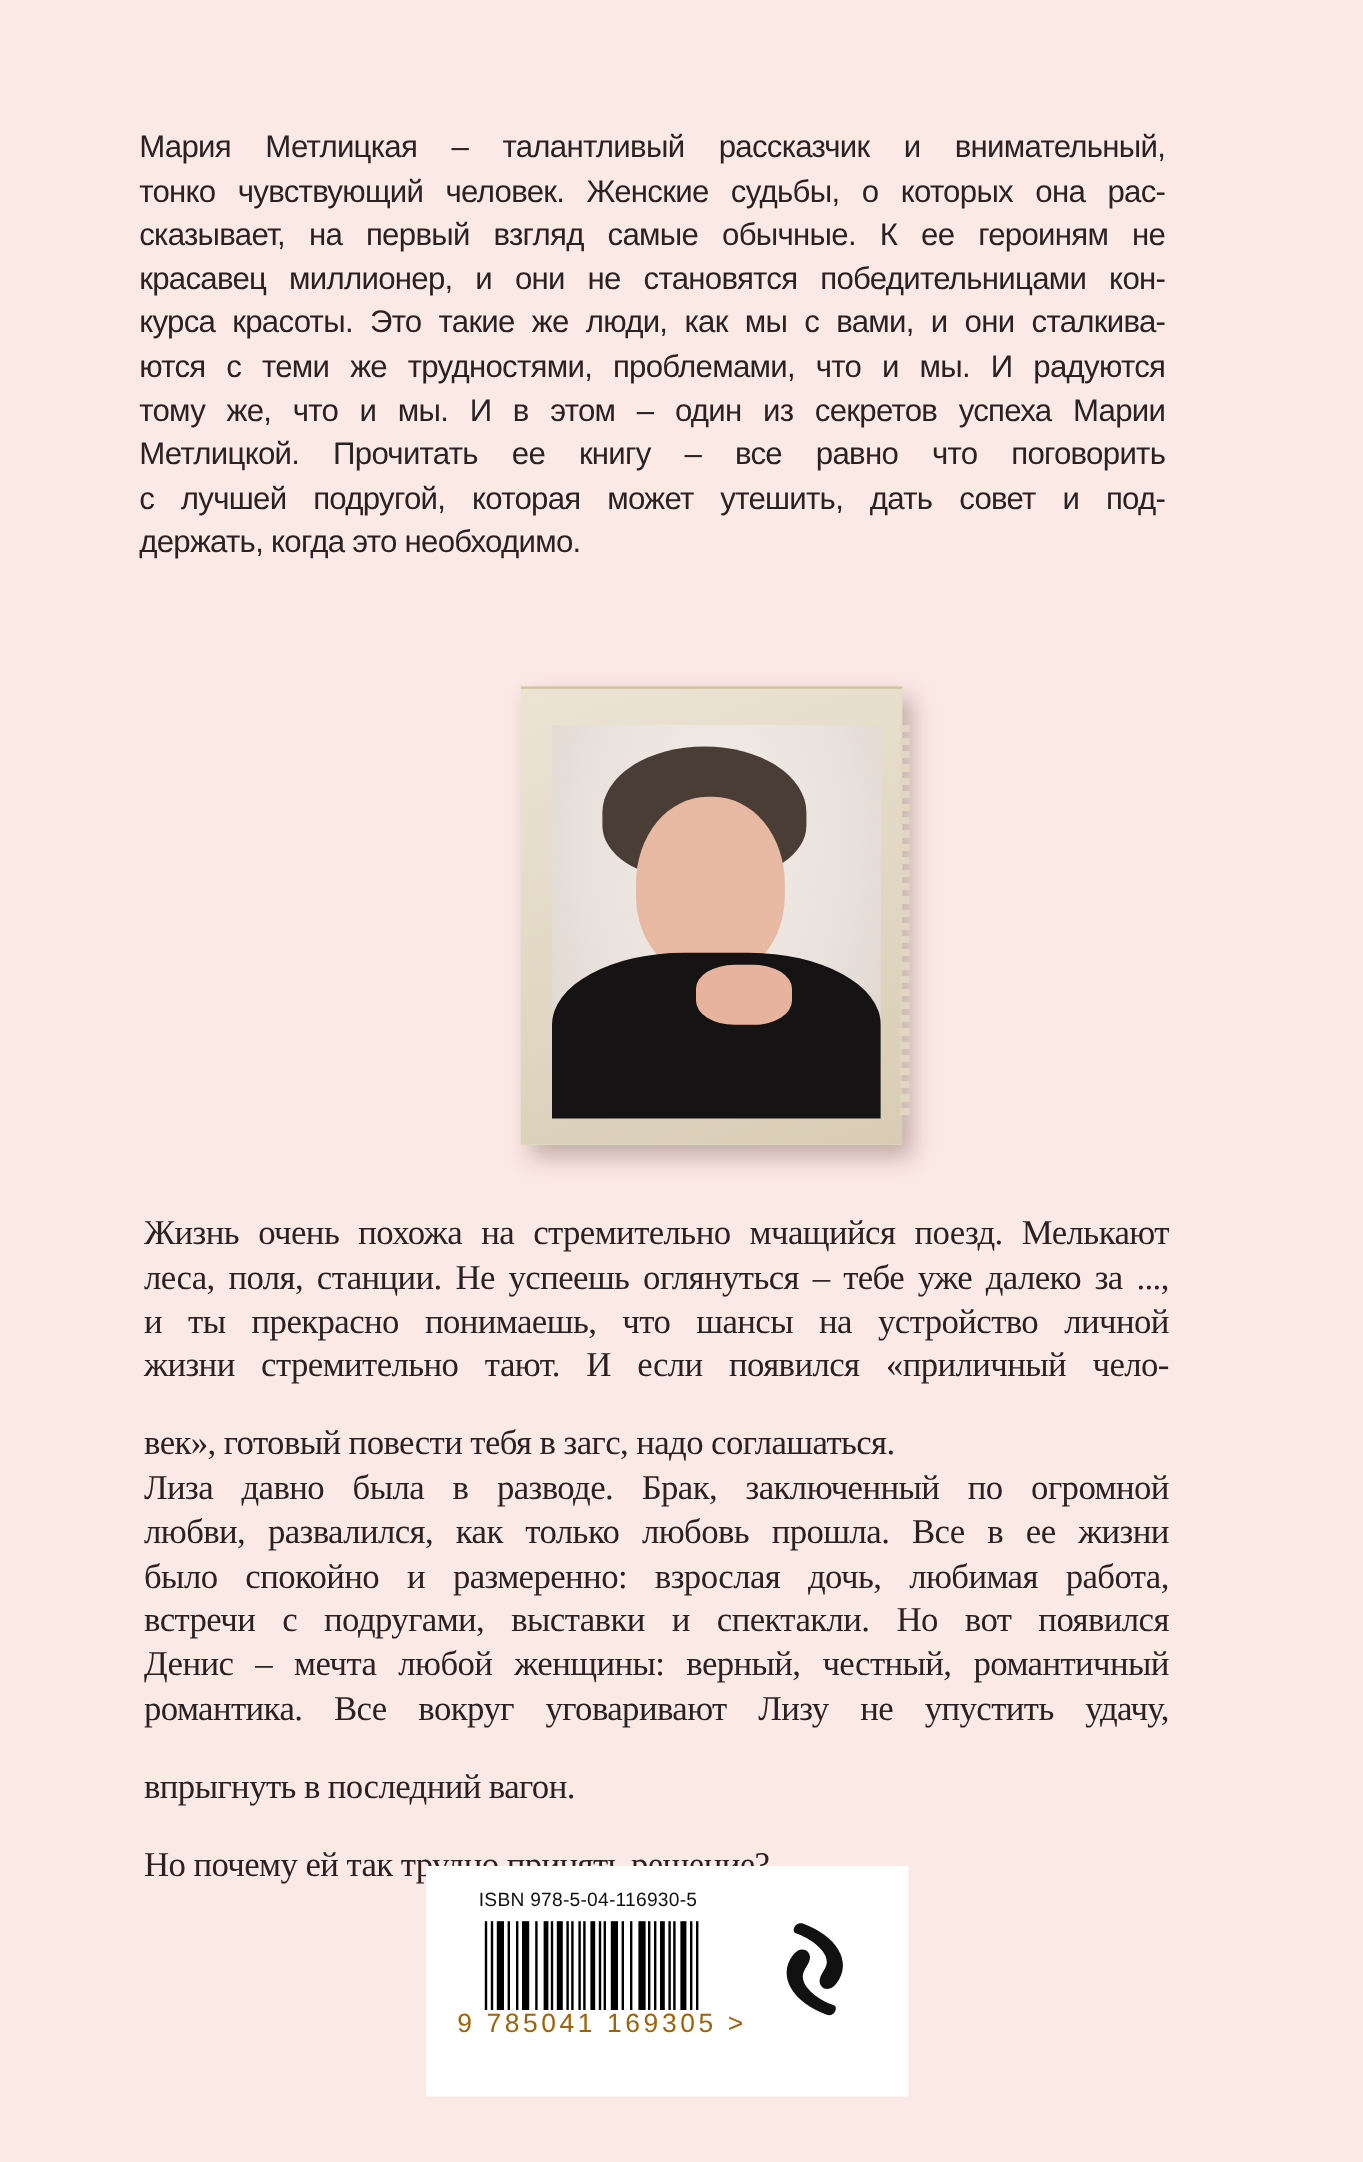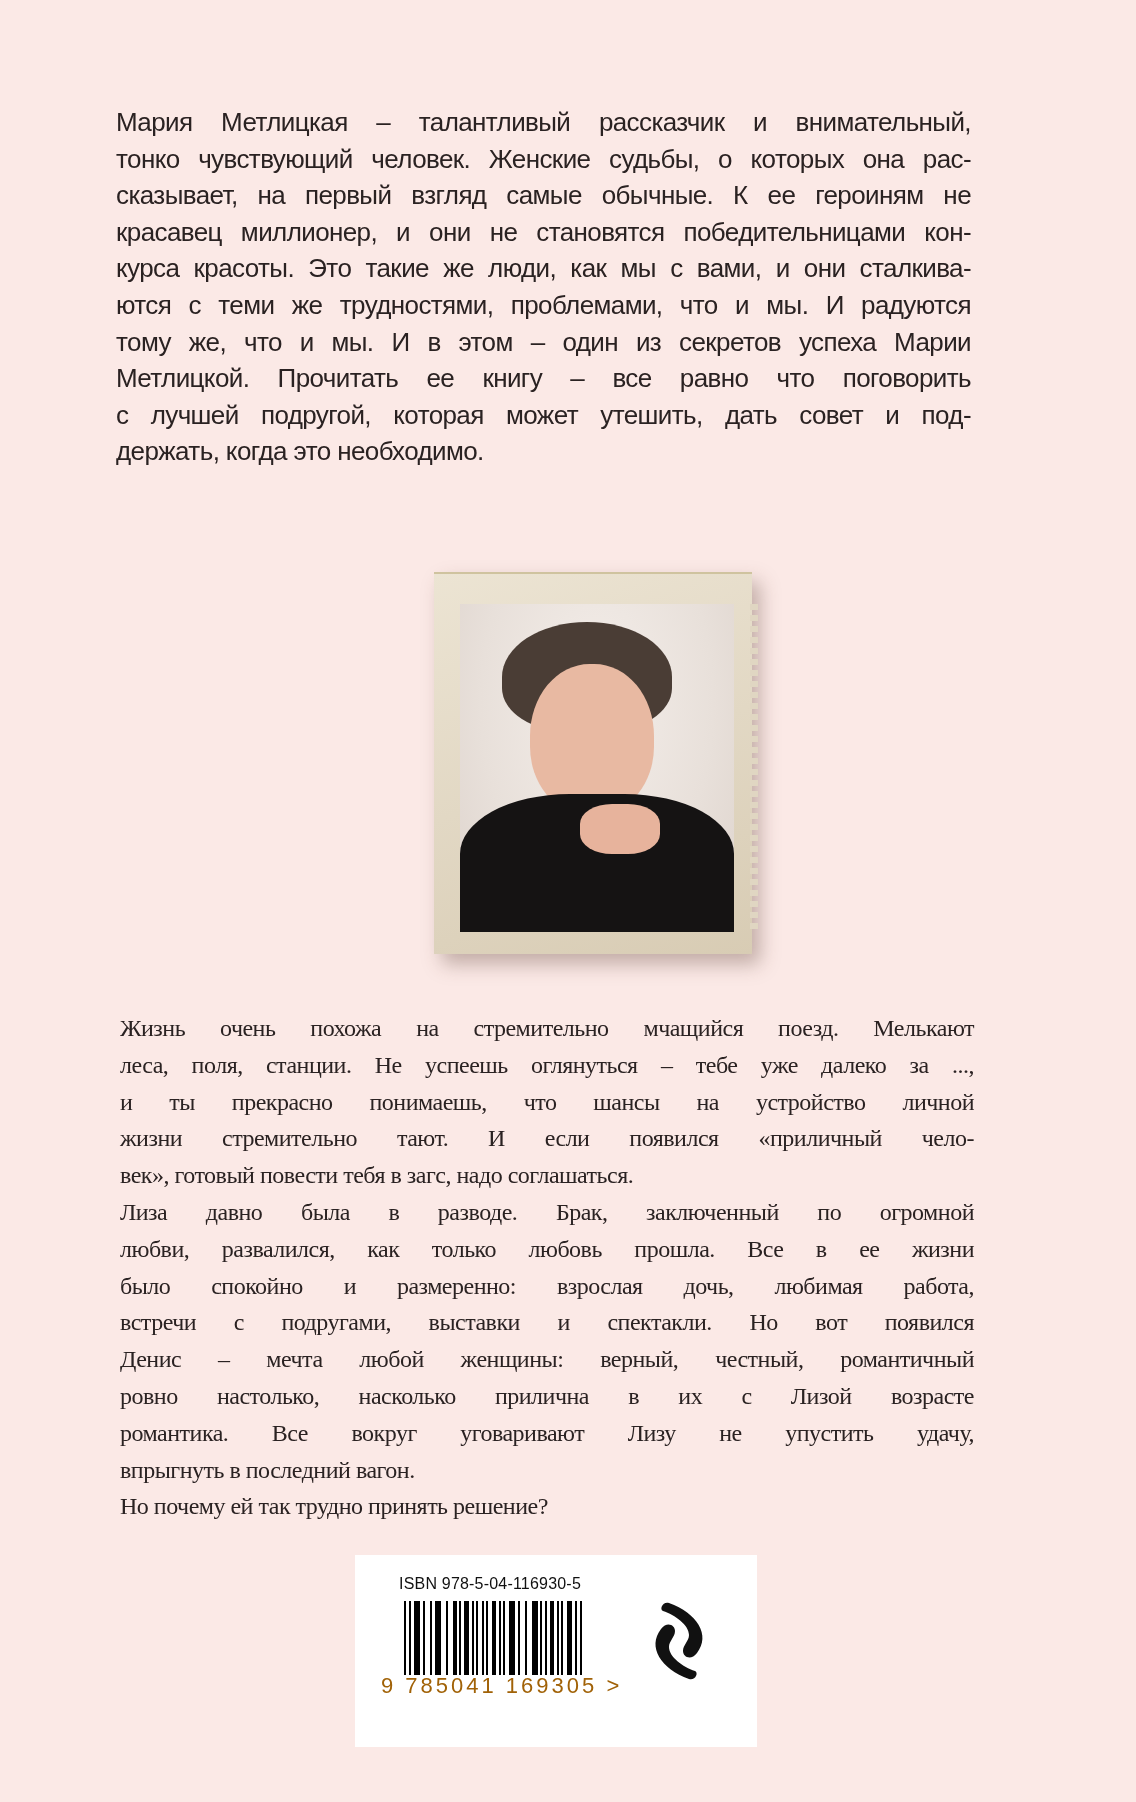--- a/index.html
+++ b/index.html
@@ -42,25 +42,25 @@
     position: absolute; left: 0; top: 190px; width: 274px; height: 150px;
     background: #151313; border-radius: 40% 40% 0 0;
   }
   .photo .hand {
     position: absolute; left: 120px; top: 200px; width: 80px; height: 50px;
     background: #e7b39c; border-radius: 40%;
   }
   .para2 {
     position: absolute; left: 120px; top: 1010px; width: 854px;
     font-family: "Liberation Serif", "DejaVu Serif", serif;
-    font-size: 24px; line-height: 36.8px; color: #2a2222;
+    font-size: 29px; line-height: 36.8px; color: #2a2222;
     text-align: justify; letter-spacing: -0.5px;
   }
   .para2 p { margin: 0; }
-  .para2 .last { text-align: left; }
+  .para2 .last { text-align: left; margin-top: 28px; }
   .barcode-box {
     position: absolute; left: 355px; top: 1555px; width: 402px; height: 192px;
     background: #ffffff;
   }
   .isbn-text {
     position: absolute; left: 44px; top: 20px;
     font-family: "Liberation Sans", sans-serif; font-size: 16px; color: #111;
     letter-spacing: 0.2px;
   }
   .bars {
@@ -106,21 +106,20 @@
   <p style="text-align-last:justify">Жизнь очень похожа на стремительно мчащийся поезд. Мелькают</p>
   <p style="text-align-last:justify">леса, поля, станции. Не успеешь оглянуться – тебе уже далеко за ...,</p>
   <p style="text-align-last:justify">и ты прекрасно понимаешь, что шансы на устройство личной</p>
   <p style="text-align-last:justify">жизни стремительно тают. И если появился «приличный чело-</p>
   <p class="last">век», готовый повести тебя в загс, надо соглашаться.</p>
   <p style="text-align-last:justify">Лиза давно была в разводе. Брак, заключенный по огромной</p>
   <p style="text-align-last:justify">любви, развалился, как только любовь прошла. Все в ее жизни</p>
   <p style="text-align-last:justify">было спокойно и размеренно: взрослая дочь, любимая работа,</p>
   <p style="text-align-last:justify">встречи с подругами, выставки и спектакли. Но вот появился</p>
   <p style="text-align-last:justify">Денис – мечта любой женщины: верный, честный, романтичный</p>
-  <p style="text-align-last:justify">ровно настолько, насколько прилична в их с Лизой возрасте</p>
   <p style="text-align-last:justify">романтика. Все вокруг уговаривают Лизу не упустить удачу,</p>
   <p class="last">впрыгнуть в последний вагон.</p>
   <p class="last">Но почему ей так трудно принять решение?</p>
 </div>
 
 <div class="barcode-box">
   <div class="isbn-text">ISBN 978-5-04-116930-5</div>
   <div class="bars">
     <span style="width:2px;margin-right:3px"></span>
       <span style="width:2px;margin-right:3px"></span>

